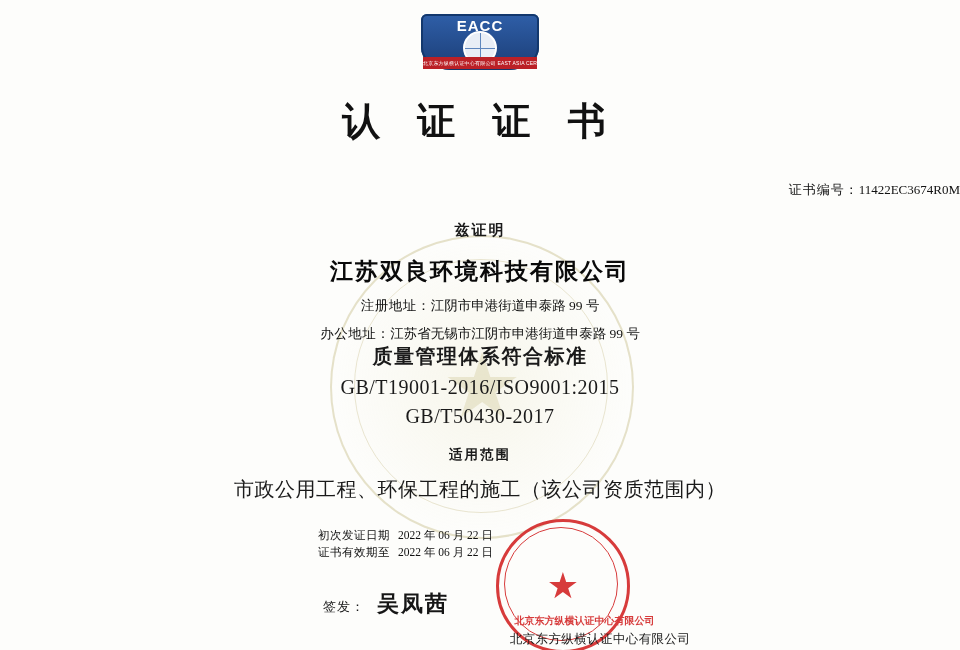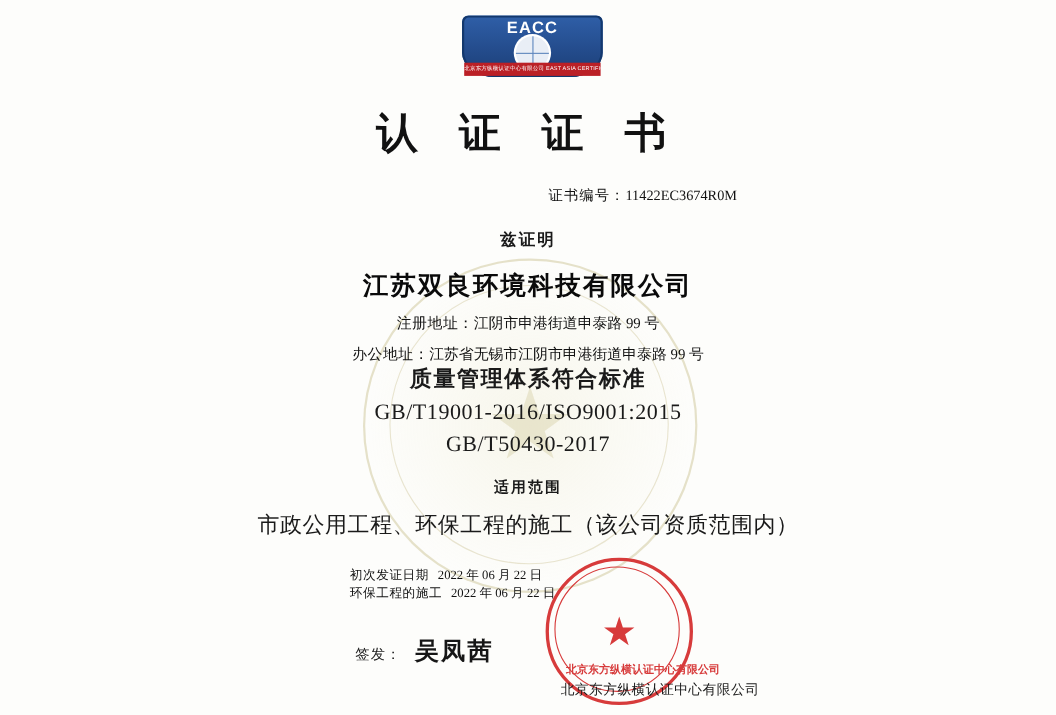--- a/index.html
+++ b/index.html
@@ -58,21 +58,21 @@
   }
 
   
   .top-logo {
     margin: 14px auto 0;
     width: 120px;
     height: 62px;
     position: relative;
   }
   .logo-shield {
-    width: 128px;
+    width: 118px;
     height: 56px;
     margin: 0 auto;
     background: linear-gradient(#2f5fa8, #1b3d76);
     border-radius: 6px 6px 30px 30px / 6px 6px 22px 22px;
     position: relative;
     box-shadow: inset 0 0 0 2px #13386d;
   }
   .logo-eacc {
     position: absolute;
     top: 3px;
@@ -126,22 +126,21 @@
   
   .title {
     margin-top: 20px;
     font-size: 38px;
     font-weight: bold;
     letter-spacing: 12px;
     color: #111;
     font-family: "DejaVu Serif", serif;
   }
   .cert-no {
-    margin-top: 22px;
-    padding-right: 290px;
+    margin-top: 34px;
     text-align: right;
     font-size: 13px;
     color: #111;
   }
   .cert-no .label { letter-spacing: 1px; }
 
   .hereby {
     margin-top: 22px;
     font-size: 15px;
     font-weight: bold;
@@ -317,21 +316,21 @@
     <div class="scope-head">适用范围</div>
     <div class="scope-text">市政公用工程、环保工程的施工（该公司资质范围内）</div>
 
     <div class="mid">
 
       <div class="dates">
         <div class="row">
           <span class="k">初次发证日期</span><span class="v">2022 年 06 月 22 日</span>
         </div>
         <div class="row">
-          <span class="k">环保工程的施工</span><span class="v">2022 年 06 月 22 日</span>
+          <span class="k">证书有效期至</span><span class="v">2022 年 06 月 22 日</span>
         </div>
       </div>
 
       <div class="sign">
         <span class="sign-label">签发：</span>
         <span class="sign-name">吴凤茜</span>
       </div>
 
       <div class="seal">
         <div class="seal-text">

